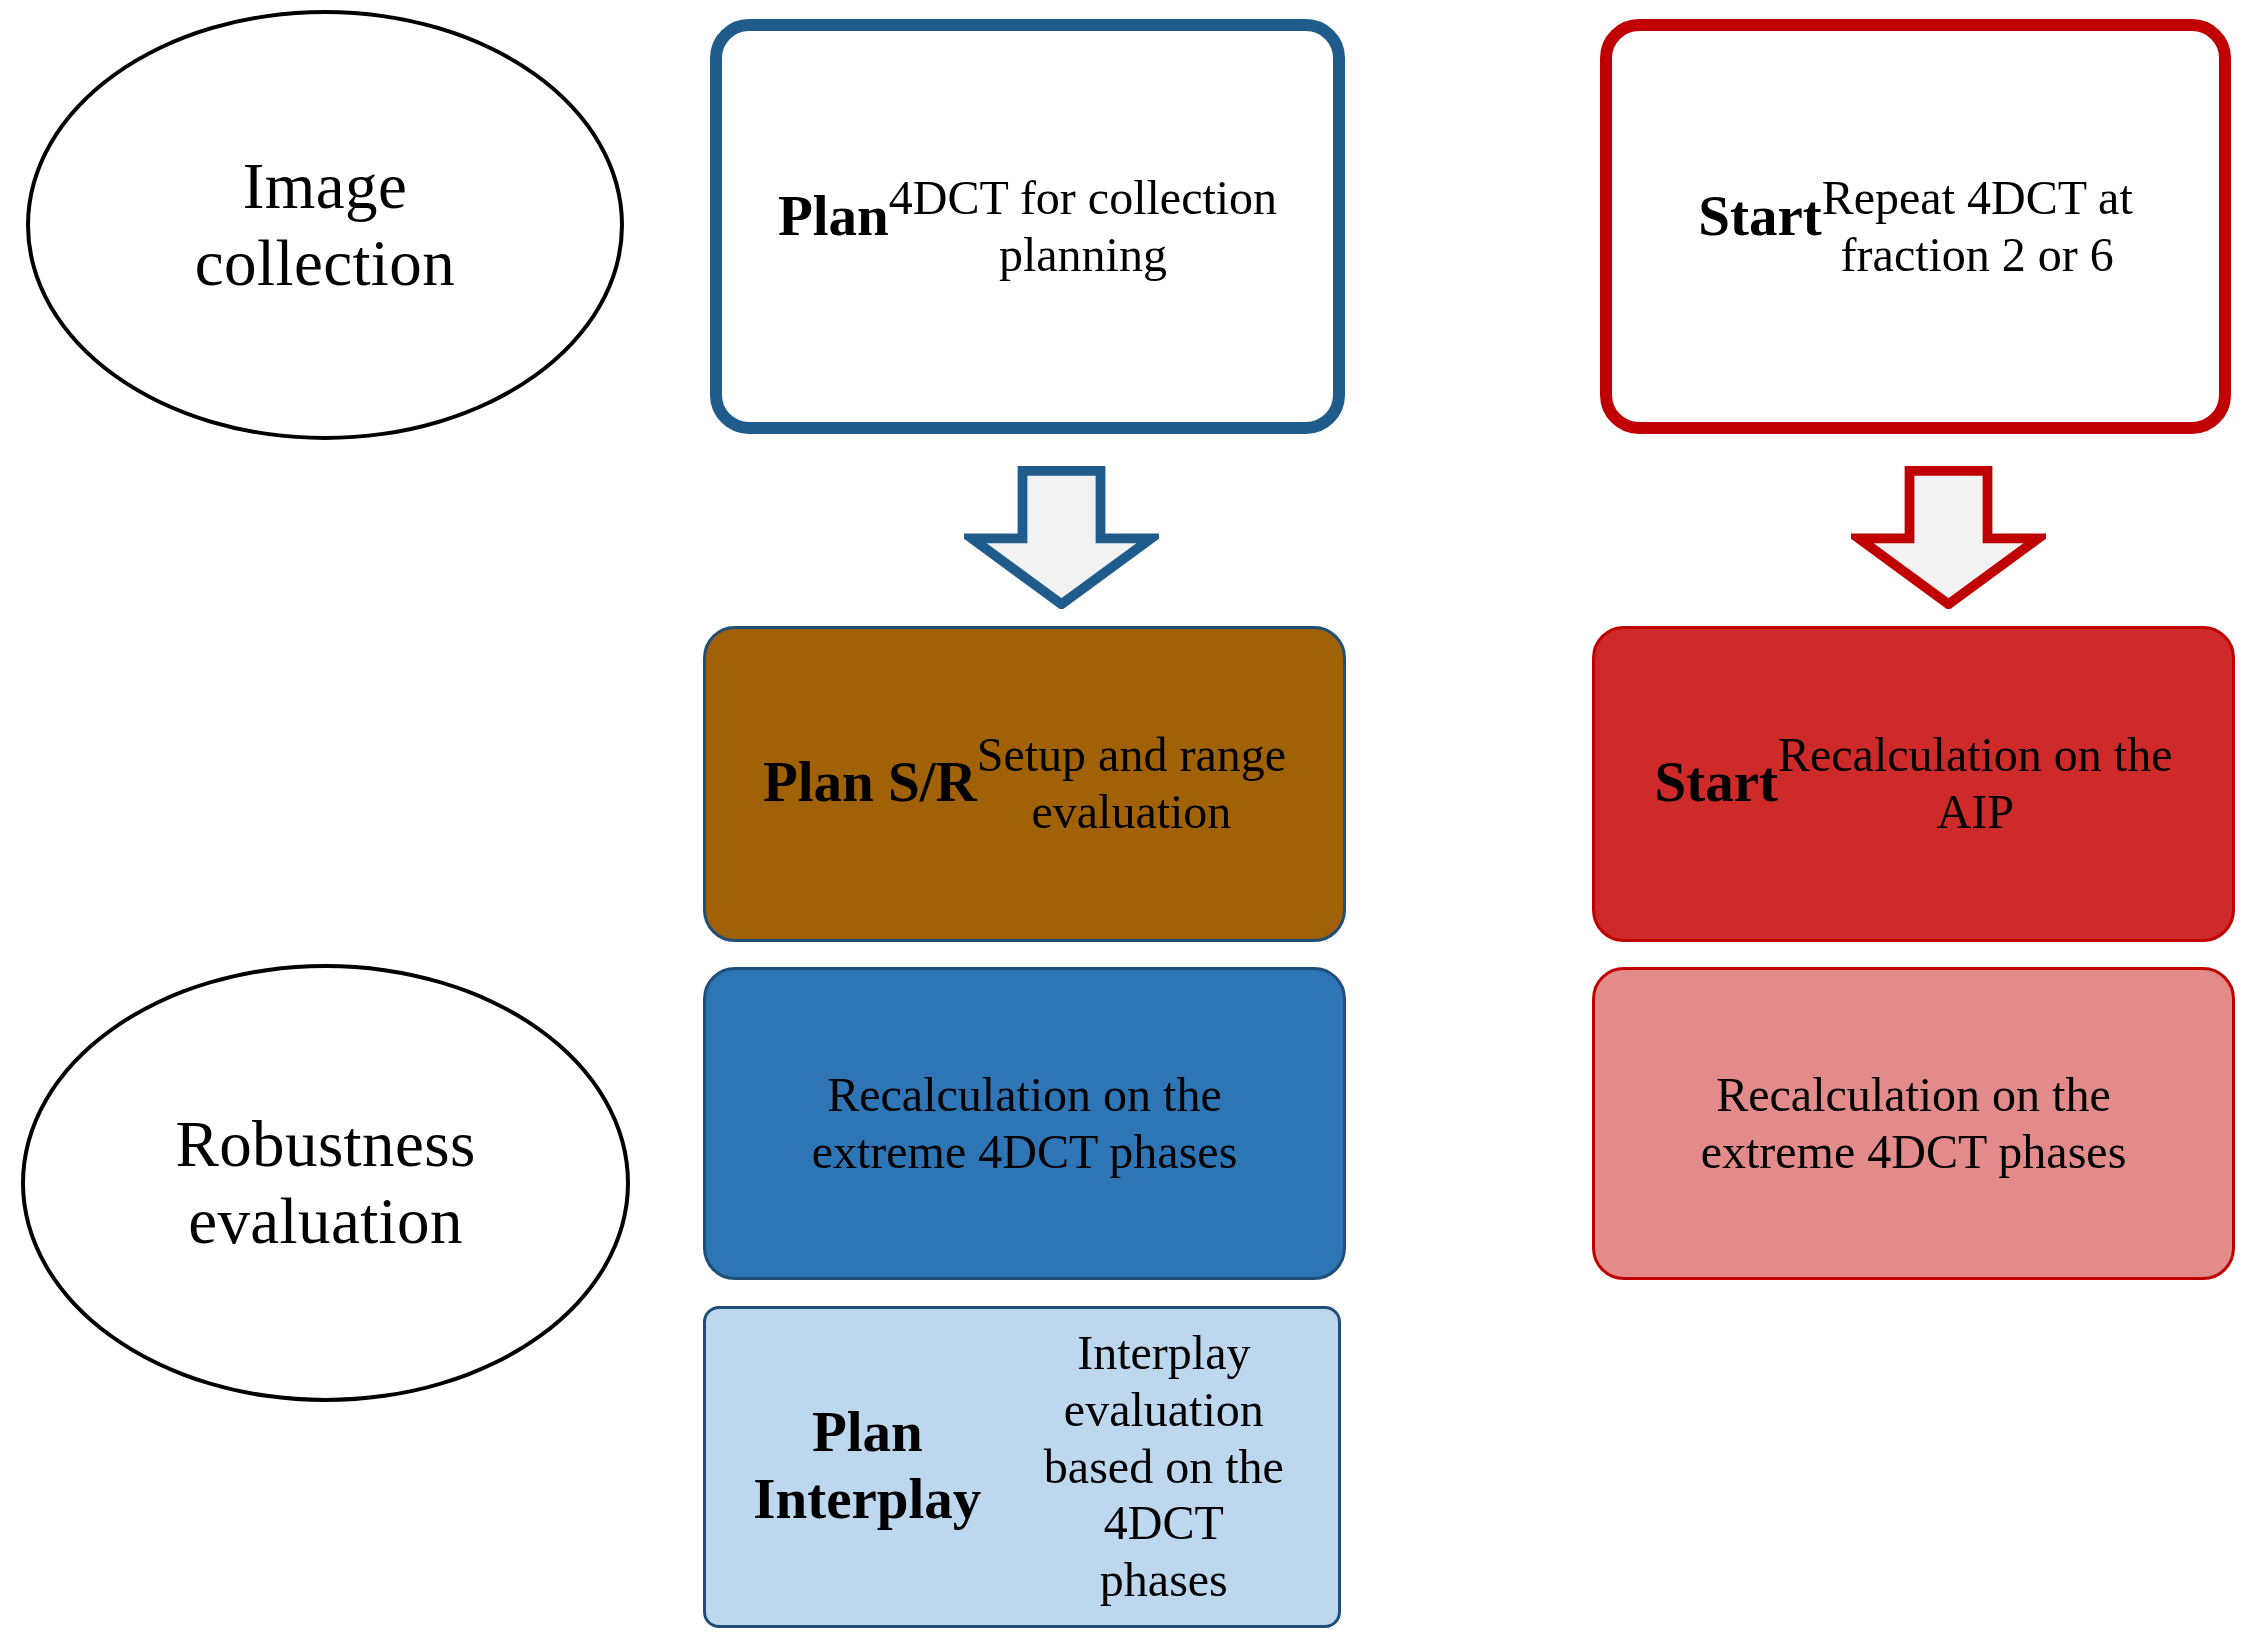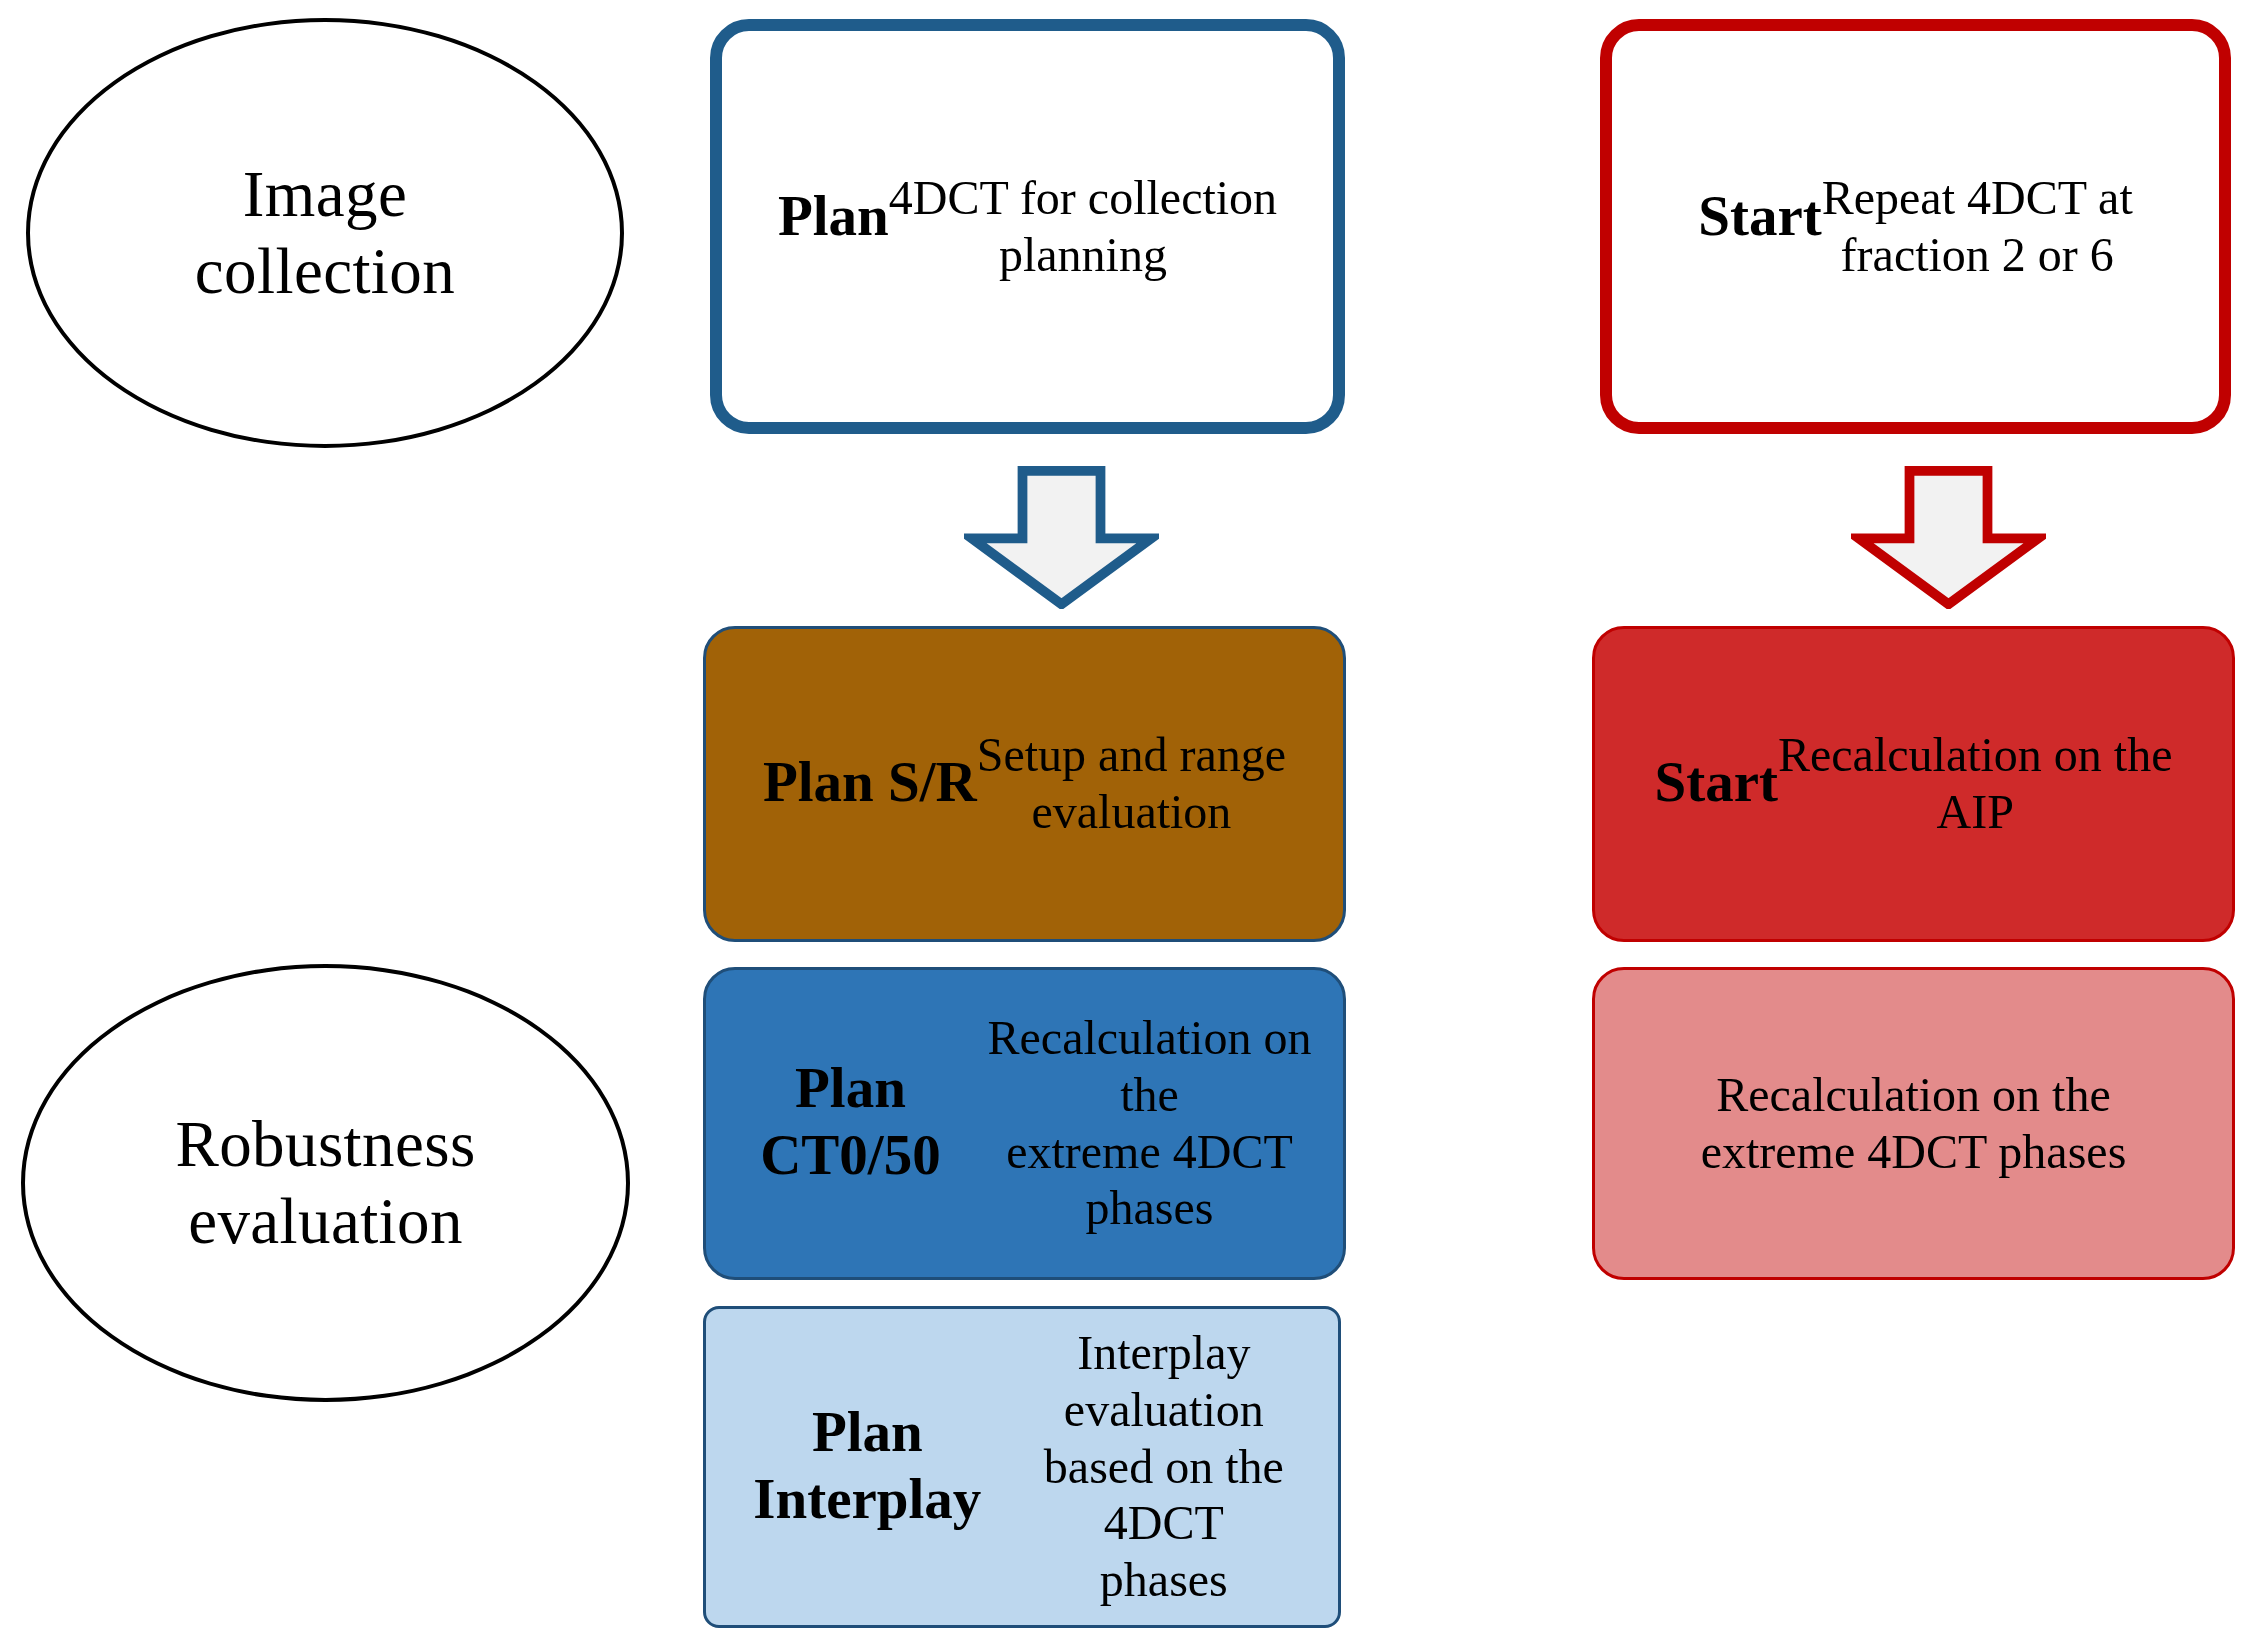--- a/index.html
+++ b/index.html
@@ -37,21 +37,21 @@
   .stage-ellipse .ellipse-label {
     font-size: 65px;
     line-height: 1.18;
     letter-spacing: 0.4px;
     white-space: pre-line;
     padding: 0 19.5px;
   }
 
   #ellipse-image-collection {
     left: 26px;
-    top: 18px;
+    top: 10px;
     width: 598px;
     height: 430px;
   }
   #ellipse-robustness {
     left: 21px;
     top: 964px;
     width: 609px;
     height: 438px;
   }
 
@@ -181,21 +181,20 @@
     <polygon points="78,6 182,6 182,96 250,96 130,184 10,96 78,96" fill="#F2F2F2" stroke="#1F5C8B" stroke-width="13" stroke-linejoin="miter"></polygon>
   </svg>
 
   <div class="flow-box" id="box-plan-sr">
     <div class="box-title">Plan S/R</div>
     <div class="box-desc">Setup and range
 evaluation</div>
   </div>
 
   <div class="flow-box" id="box-plan-ct">
-    <div class="box-title">Plan CT0/50</div>
     <div class="box-desc">Recalculation on the
 extreme 4DCT phases</div>
   </div>
 
   <div class="flow-box" id="box-plan-interplay">
     <div class="box-title">Plan Interplay</div>
     <div class="box-desc">Interplay evaluation
 based on the 4DCT
 phases</div>
   </div>

